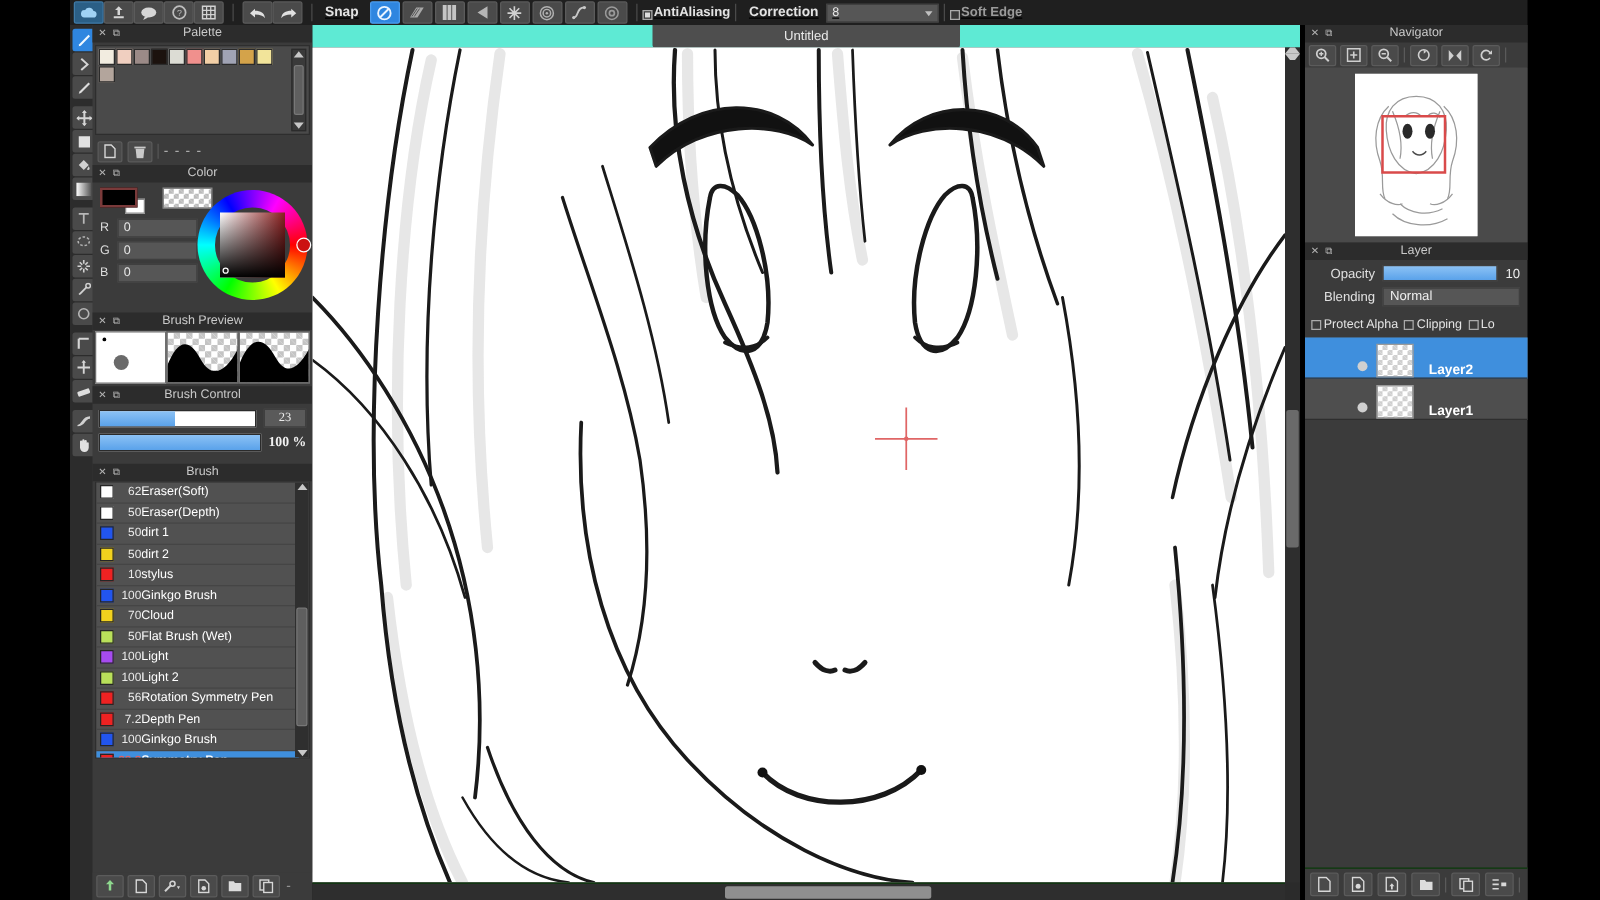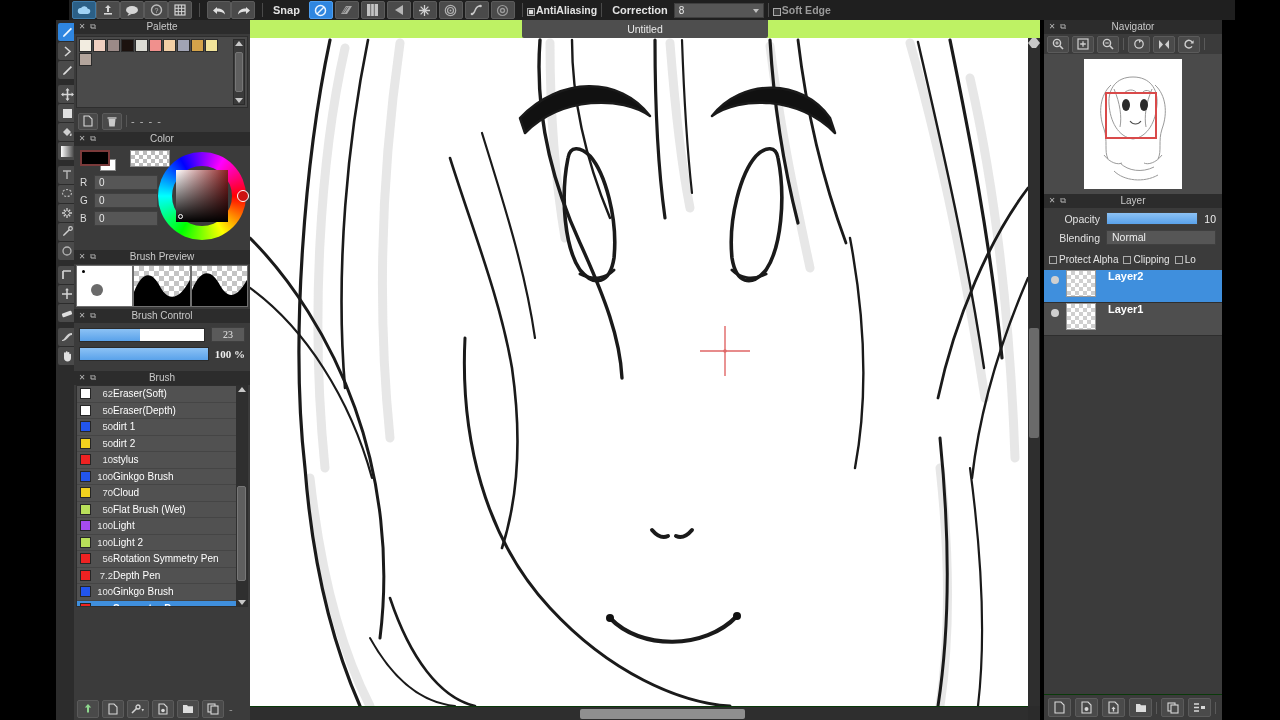--- a/index.html
+++ b/index.html
@@ -11,22 +11,22 @@
   .panel-title .pbtn { position:absolute; top:2px; color:#b5b5b5; font-size:8px;
     line-height:10px; width:10px; text-align:center; cursor:pointer; }
   .panel-title .pb1 { left:3px; }
   .panel-title .pb2 { left:14px; }
 
   .tbtn { background:#4a4a4a; border:1px solid #5b5b5b; border-radius:2px;
     display:flex; align-items:center; justify-content:center; cursor:pointer; }
   .tbtn.active { background:#2f86e0; border-color:#4d9ef0; }
 
   
-  #topbar { position:absolute; left:69px; top:0; width:1166px; height:20px;
-    background:#1f1f1f; display:flex; align-items:center; }
+  #topbar { position:absolute; left:56px; top:0; width:1166px; height:20px;
+    background:#1f1f1f; display:flex; align-items:center;text-decoration:underline; }
   #topbar .grp { display:flex; align-items:center; height:100%; padding:0 3px; }
   #topbar .tbtn { width:24px; height:18px; }
   #topbar .sep { width:1px; height:14px; background:#4a4a4a; margin:0 4px; }
   #topbar .lbl { color:#e3e3e3; font-size:11px; font-weight:bold; padding:0 6px;
     white-space:nowrap; }
   #topbar .chk { color:#e3e3e3; font-size:10.5px; font-weight:bold;
     display:flex; align-items:flex-end; gap:1px; white-space:nowrap; }
   .cbox { width:8px; height:8px; border:1px solid #aaa; background:#3a3a3a;
     display:inline-block; position:relative; }
   .cbox.on::after { content:""; position:absolute; left:1px; top:1px;
@@ -132,21 +132,21 @@
   .brow .nm { color:#fff; font-size:10px; white-space:nowrap; overflow:hidden; }
   .brow.sel .num { color:#e06060; font-weight:bold; }
   .brow.sel .nm { font-weight:bold; }
   #brush-foot { position:absolute; left:0; right:0; bottom:0; height:22px;
     background:#3b3b3b; display:flex; align-items:center; padding:0 3px; gap:3px; }
   #brush-foot .tbtn { width:22px; height:18px; }
 
   
   #canvaswrap { position:absolute; left:250px; top:20px; width:790px; height:700px;
     background:#2b2b2b; }
-  #tabbar { height:18px; background:#bef264; position:relative; }
+  #tabbar { height:18px; background:#5eead4; position:relative; }
   #tabbar .tab { position:absolute; left:272px; top:0; width:246px; height:18px;
     background:#4e4e4e; color:#e9e9e9; font-size:10.5px; text-align:center;
     line-height:18px; border-radius:0 0 2px 2px; cursor:pointer; }
   #artboard { position:absolute; left:0; top:18px; right:12px; bottom:14px;
     background:#fff; overflow:hidden; }
   #vsb { position:absolute; right:0; top:18px; width:12px; bottom:14px; background:#2e2e2e; }
   #vsb .thumb { position:absolute; left:1px; right:1px; top:290px; height:110px;
     background:#6a6a6a; border-radius:2px; }
   #hsb { position:absolute; left:0; right:12px; bottom:0; height:14px; background:#2e2e2e;
     border-top:1px solid #0a3a0a; }
@@ -173,22 +173,22 @@
     position:relative; }
   .opac-slider .fill { position:absolute; left:0; top:0; bottom:0; width:100%;
     background:linear-gradient(to bottom,#8cc2f5,#5aa2ea); }
   .opac-val { color:#ededed; font-size:10.5px; }
   .blend-sel { flex:1; height:15px; background:#565656; border:1px solid #3f3f3f;
     color:#eee; font-size:10.5px; padding:0 5px; line-height:13px; }
   #layer-chks { display:flex; align-items:center; gap:5px; padding:0 5px 5px 5px; }
   #layer-chks .chk { color:#e4e4e4; font-size:10px; display:flex; align-items:center; gap:2px;
     white-space:nowrap; }
   #layer-list { background:#4e4e4e; }
-  .layrow { display:flex; align-items:flex-start; height:33px; border-bottom:1px solid #2e2e2e;
-    cursor:pointer; }
+  .layrow { display:flex; align-items:flex-end; height:33px; border-bottom:1px solid #2e2e2e;
+    cursor:pointer;padding-left:35px; }
   .layrow.sel { background:#3f8fdd; }
   .layrow .eye { width:22px; text-align:center; }
   .layrow .eye i { display:inline-block; width:8px; height:8px; border-radius:50%;
     background:#d0d0d0; }
   .layrow .th { width:30px; height:27px; border:1px solid #9a9a9a;
     background-image:linear-gradient(45deg,#cfcfcf 25%,transparent 25%,transparent 75%,#cfcfcf 75%),
                      linear-gradient(45deg,#cfcfcf 25%,#fff 25%,#fff 75%,#cfcfcf 75%);
     background-size:8px 8px; background-position:0 0,4px 4px; flex:0 0 auto; }
   .layrow .lname { color:#fff; font-size:11px; font-weight:bold; margin-left:12px; }
   #layer-foot { position:absolute; left:0; right:0; bottom:0; height:26px; background:#3b3b3b;

